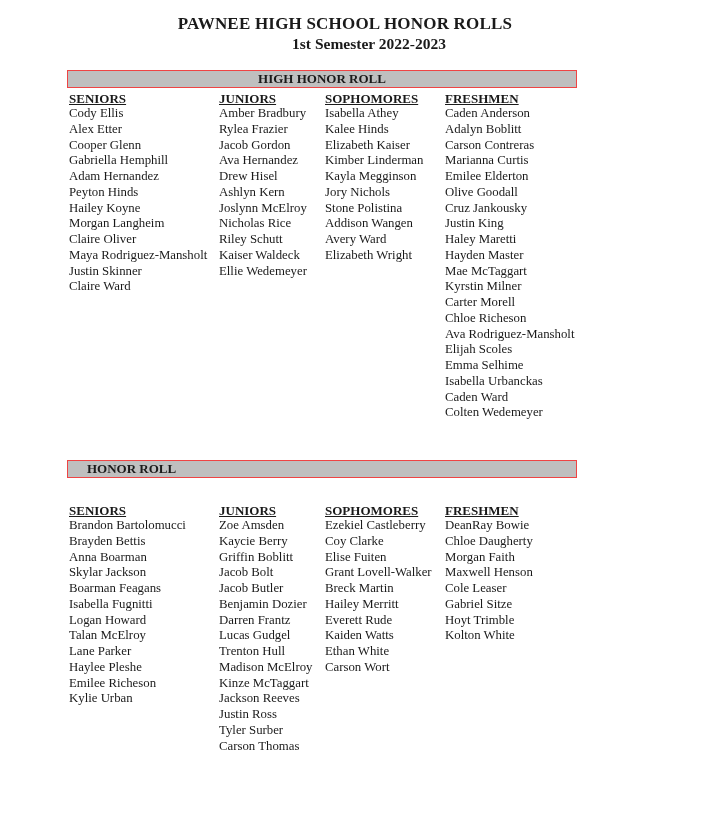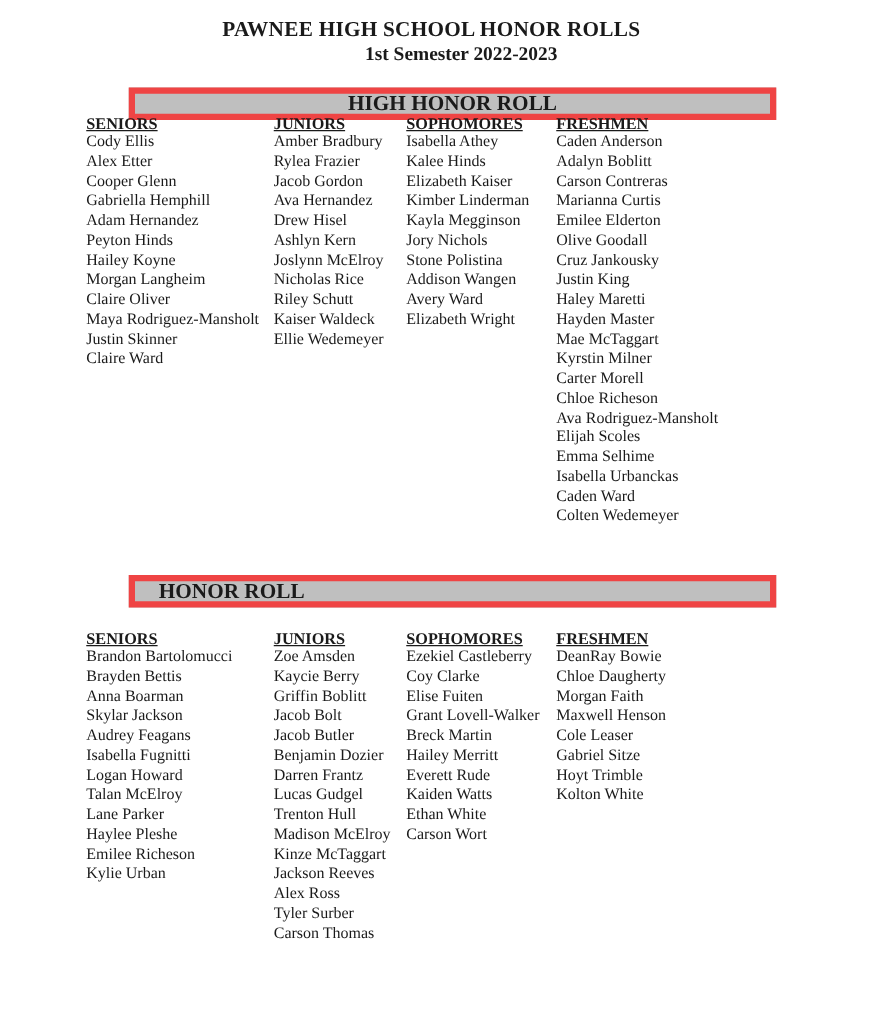--- a/index.html
+++ b/index.html
@@ -2,21 +2,21 @@
 <html><head>
 <meta charset="utf-8">
 <style>
   html, body { margin: 0; padding: 0; background: #ffffff; }
   body { width: 701px; height: 829px; position: relative; overflow: hidden;
          font-family: "Liberation Serif", "DejaVu Serif", serif; color: #1a1a1a; }
   .title { position: absolute; left: 0; width: 650px; text-align: center; font-weight: bold; }
   .t1 { top: 14px; font-size: 17px; letter-spacing: 0.2px; padding-left: 20px; }
   .t2 { top: 35px; font-size: 15.5px; padding-left: 44px; }
   .banner { position: absolute; left: 67px; width: 508px; height: 16px;
-            background: #bfbfbf; border: 5px solid #ef4444; font-weight: bold; font-size: 17px; line-height: 16px; margin-left: 36px; }
+            background: #bfbfbf; border: 1px solid #ef4444; font-weight: bold; font-size: 13px; line-height: 16px; }
   .banner.center { text-align: center; }
   .banner.left { padding-left: 0; }
   .banner.left span { position: absolute; left: 19px; }
   .section { position: absolute; left: 0; width: 701px; }
   .col { position: absolute; top: 0; }
   .head { font-weight: bold; text-decoration: underline; font-size: 13px; height: 15px; line-height: 15px; text-align: left; }
   .names { font-size: 12.8px; line-height: 15.75px; white-space: nowrap; }
   .names div { height: 15.75px; }
 </style>
 </head>
@@ -108,21 +108,21 @@
   <span>HONOR ROLL</span>
 </div>
 <div class="section" style="top:503px;">
   <div class="col" style="left:69px;">
     <div class="head" style="width:137px;">SENIORS</div>
     <div class="names">
         <div>Brandon Bartolomucci</div>
         <div>Brayden Bettis</div>
         <div>Anna Boarman</div>
         <div>Skylar Jackson</div>
-        <div>Audrey Feagans</div>
+        <div>Boarman Feagans</div>
         <div>Isabella Fugnitti</div>
         <div>Logan Howard</div>
         <div>Talan McElroy</div>
         <div>Lane Parker</div>
         <div>Haylee Pleshe</div>
         <div>Emilee Richeson</div>
         <div>Kylie Urban</div>
       </div>
   </div>
   <div class="col" style="left:219px;">
@@ -133,21 +133,21 @@
         <div>Griffin Boblitt</div>
         <div>Jacob Bolt</div>
         <div>Jacob Butler</div>
         <div>Benjamin Dozier</div>
         <div>Darren Frantz</div>
         <div>Lucas Gudgel</div>
         <div>Trenton Hull</div>
         <div>Madison McElroy</div>
         <div>Kinze McTaggart</div>
         <div>Jackson Reeves</div>
-        <div>Alex Ross</div>
+        <div>Justin Ross</div>
         <div>Tyler Surber</div>
         <div>Carson Thomas</div>
       </div>
   </div>
   <div class="col" style="left:325px;">
     <div class="head" style="width:104px;">SOPHOMORES</div>
     <div class="names">
         <div>Ezekiel Castleberry</div>
         <div>Coy Clarke</div>
         <div>Elise Fuiten</div>

